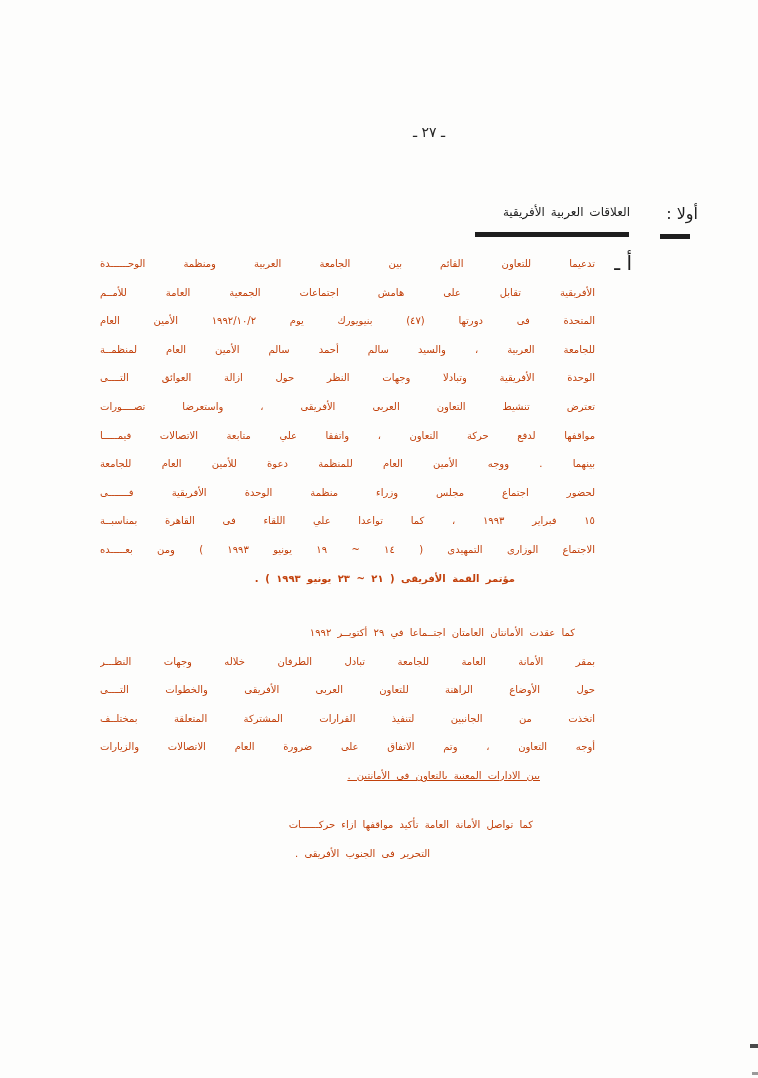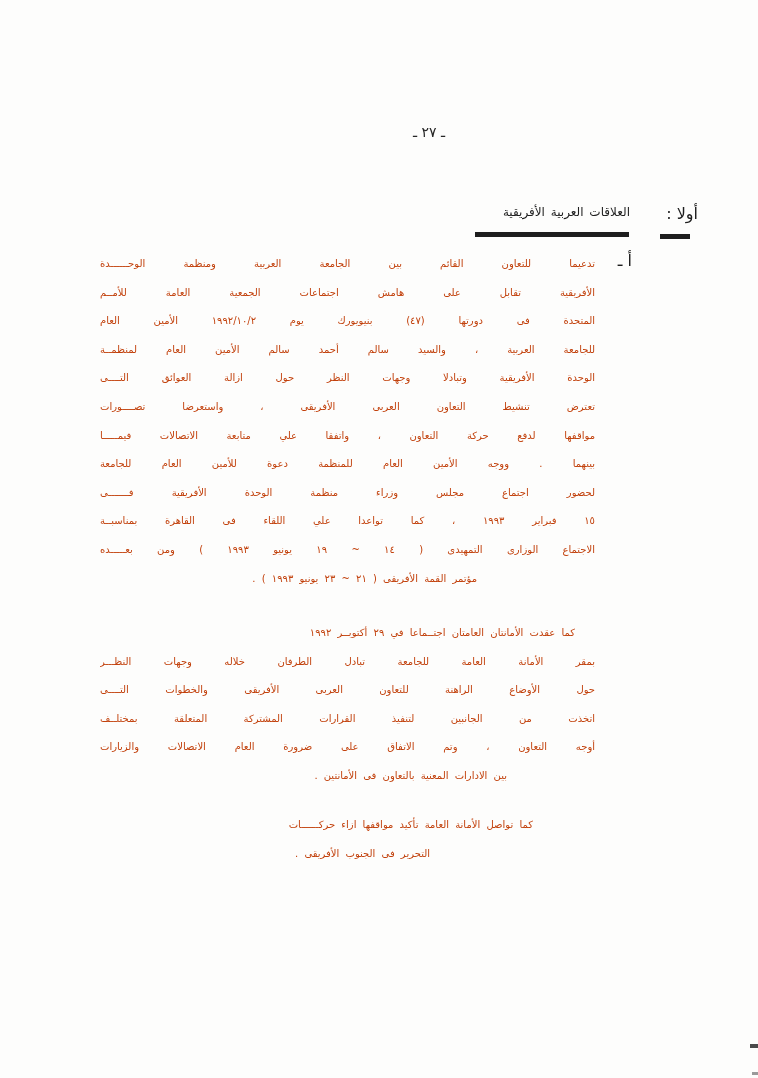--- a/index.html
+++ b/index.html
@@ -32,37 +32,37 @@
   .h-title{
     position:absolute;top:199px;right:128px;
     font-size:12px;line-height:26px;white-space:nowrap;word-spacing:2px;
   }
   .h-title-underline{
     position:absolute;top:232px;right:129px;width:154px;height:5px;background:var(--ink);
   }
 
   .item-marker{
     position:absolute;top:251px;right:126px;
-    font-size:16px;white-space:nowrap;
+    font-size:20px;white-space:nowrap;
   }
 
   .para{position:absolute;right:163px;width:495px;}
   .p1{top:250px;}
   .p2{top:619px;}
   .p3{top:811px;}
 
   .ln{
     height:28.6px;line-height:28.6px;font-size:10px;
     overflow:hidden;color:#c2410c;
   }
   .j{text-align:justify;text-align-last:justify;}
   .short{text-align:right;word-spacing:3px;}
-  .m127{margin-left:0;margin-right:118px;}
+  .m127{margin-left:0;margin-right:80px;font-weight:bold;}
   .m20{margin-right:20px;}
-  .m120{margin-right:88px;}
+  .m120{margin-right:55px;text-decoration:underline;}
   .m62{margin-right:62px;}
   .m165{margin-right:165px;}
 
   .art-dash{
     position:absolute;right:0;top:1044px;width:8px;height:4px;background:#4a4a4a;
   }
   .art-speck{
     position:absolute;right:0;top:1072px;width:6px;height:3px;background:#9a9a9a;
   }
 </style>

